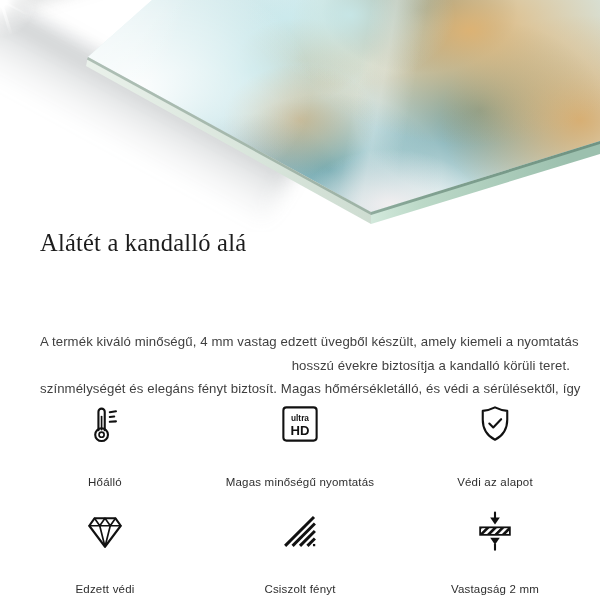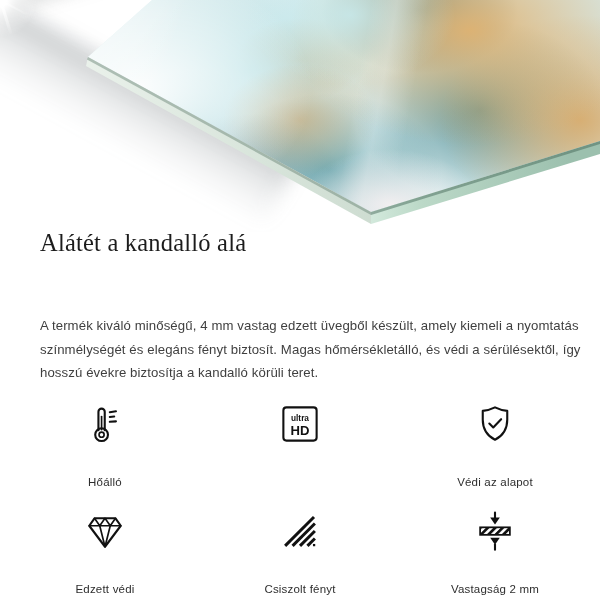--- a/index.html
+++ b/index.html
@@ -57,21 +57,21 @@
   .ray-c,.ray-d{left:-32px;top:-1px;width:64px;height:2px;opacity:.7;
     background:linear-gradient(90deg,rgba(255,255,255,0),#fff 50%,rgba(255,255,255,0));}
   .ray-c{transform:rotate(45deg);} .ray-d{transform:rotate(-45deg);}
   .glow{left:-40px;top:-40px;width:80px;height:80px;border-radius:50%;
     background:radial-gradient(circle,#fff 0 12%,rgba(255,255,255,.6) 30%,rgba(255,255,255,0) 65%);}
 
   
   .title{position:absolute;left:40px;top:227px;margin:0;
     font-family:"Liberation Serif","DejaVu Serif",serif;font-weight:500;
     font-size:24.5px;line-height:31px;color:#1c1c1c;letter-spacing:.2px;}
-  .desc{position:absolute;left:40px;top:314px;width:530px;}
+  .desc{position:absolute;left:40px;top:330px;width:530px;text-align:right;}
   .desc-line{white-space:nowrap;font-size:13.2px;line-height:23.5px;
     color:#3f3f3f;letter-spacing:.1px;}
 
   
   .features{position:absolute;left:40px;top:403px;width:520px;display:grid;
     grid-template-columns:130px 260px 130px;row-gap:22px;}
   .feature{display:flex;flex-direction:column;align-items:center;gap:28px;}
   .ficon{width:42px;height:42px;flex:0 0 auto;}
   .ficon .st{fill:none;stroke:#111;stroke-width:2.4;stroke-linecap:round;stroke-linejoin:round;}
   .ficon .stq{fill:none;stroke:#111;stroke-width:2.4;stroke-linecap:butt;stroke-linejoin:miter;}
@@ -102,22 +102,22 @@
         <i class="ray-b"></i>
     </div>
   </div>
 
   <h1 class="title">
     <span>Alátét a kandalló alá</span><br>
   </h1>
 
   <div class="desc">
     <div class="desc-line">A termék kiváló minőségű, 4 mm vastag edzett üvegből készült, amely kiemeli a nyomtatás</div>
+    <div class="desc-line">hosszú évekre biztosítja a kandalló körüli teret.</div>
     <div class="desc-line">színmélységét és elegáns fényt biztosít. Magas hőmérsékletálló, és védi a sérülésektől, így</div>
-    <div class="desc-line">hosszú évekre biztosítja a kandalló körüli teret.</div>
   </div>
 
   <div class="features">
 
     <div class="feature">
       <svg class="ficon" viewBox="0 0 48 48">
         <path class="st" d="M16.5 31 V10 a3.6 3.6 0 0 1 7.2 0 V31"></path>
         <circle class="st" cx="20.1" cy="36.2" r="7.3"></circle>
         <circle class="st thin" cx="20.1" cy="36.2" r="2.9"></circle>
         <line class="st thin" x1="20.1" y1="15.5" x2="20.1" y2="30.5"></line>
@@ -127,20 +127,21 @@
       </svg>
       <div class="flabel">Hőálló</div>
     </div>
 
     <div class="feature">
       <svg class="ficon" viewBox="0 0 48 48">
         <rect class="stq" x="5" y="5" width="38" height="38" rx="3.5" stroke-width="2.8"></rect>
         <text class="badge-text" x="24" y="21" font-size="9.5" text-anchor="middle">ultra</text>
         <text class="badge-text" x="24" y="37" font-size="15" text-anchor="middle">HD</text>
       </svg>
+      <div class="flabel">Magas minőségű nyomtatás</div>
     </div>
 
     <div class="feature">
       <svg class="ficon" viewBox="0 0 48 48">
         <path class="st" d="M24 5 C28 7 33 8.5 38 9 V19 C38 30 32.5 37.5 24 42 C15.5 37.5 10 30 10 19 V9 C15 8.5 20 7 24 5 Z"></path>
         <polyline class="st" points="17.5,23.5 22,28 31,18.5"></polyline>
       </svg>
       <div class="flabel">Védi az alapot</div>
     </div>
 

